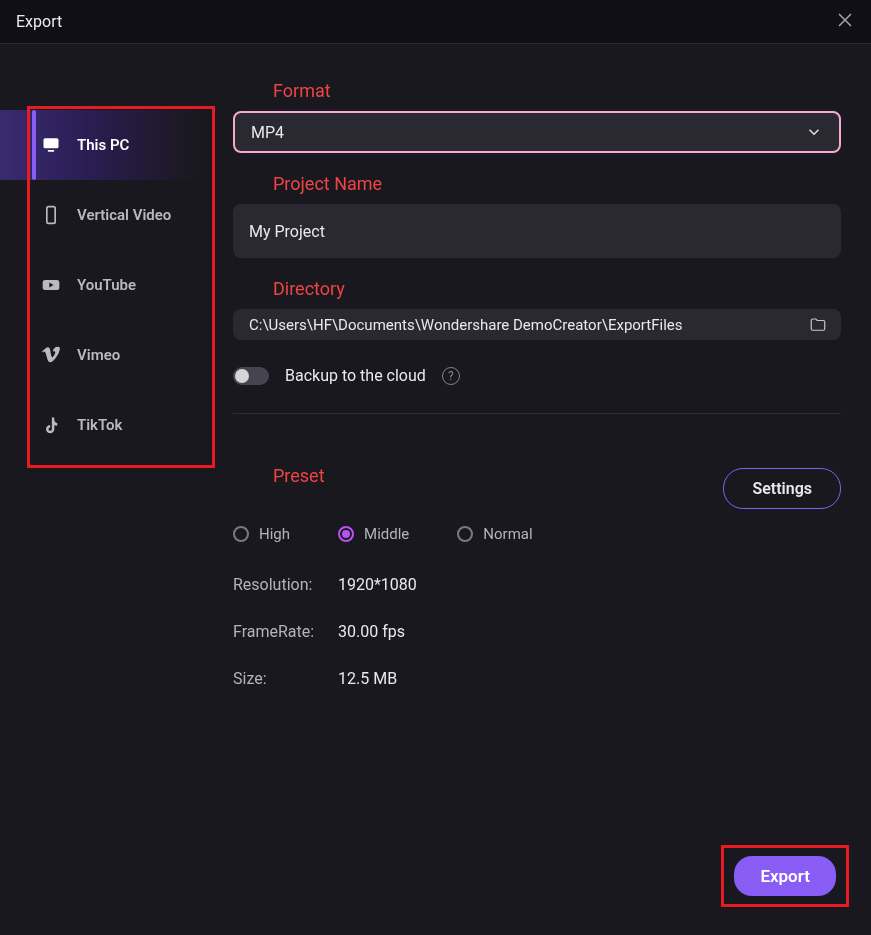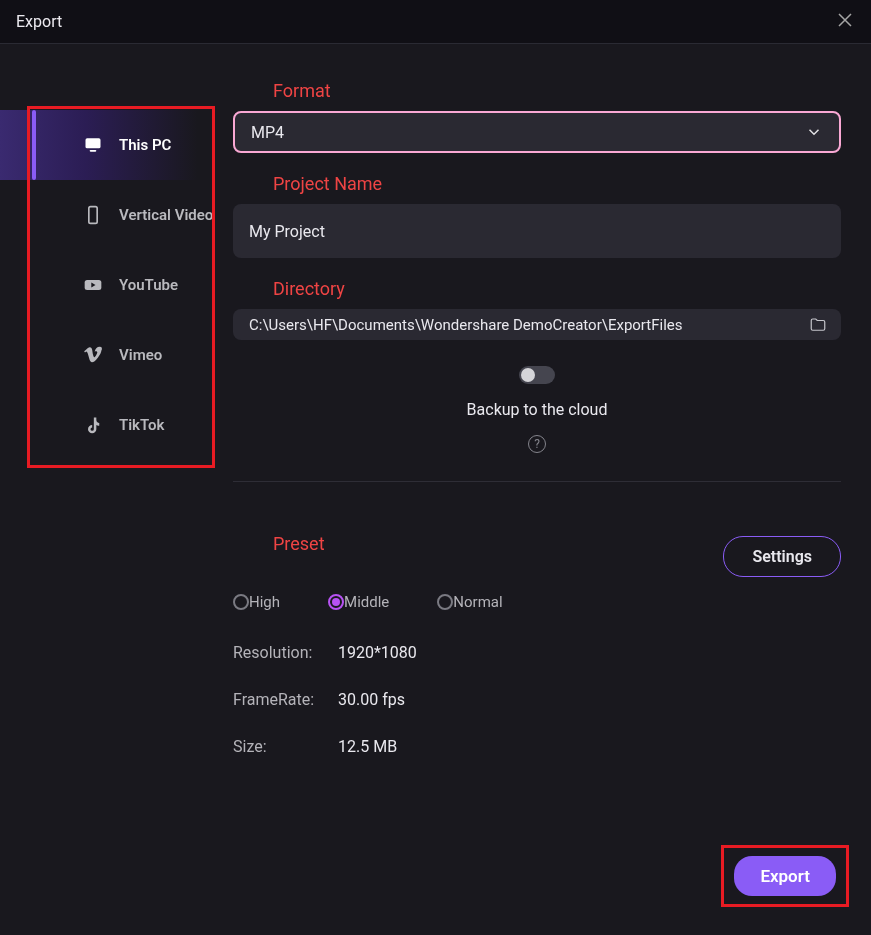--- a/index.html
+++ b/index.html
@@ -56,21 +56,21 @@
     width: 188px;
     height: 362px;
     border: 3px solid #e81b23;
     pointer-events: none;
     z-index: 2;
   }
   .sidebar-item {
     height: 70px;
     display: flex;
     align-items: center;
-    padding-left: 83px;
+    padding-left: 41px;
     cursor: pointer;
     color: #b9b9be;
     font-size: 15px;
     font-weight: 600;
     gap: 16px;
     position: relative;
   }
   .sidebar-item.active {
     background: linear-gradient(90deg, #3a2a70 0%, #2b1d54 40%, #19181e 92%);
     color: #ffffff;
@@ -160,21 +160,20 @@
     outline: none;
   }
   .folder-icon { width:18px; height:18px; cursor:pointer; }
   .folder-icon svg { width:18px; height:18px; fill:none; stroke:#c5c5cb; stroke-width:1.6; }
   
   .backup-row {
     display: flex;
     align-items: center;
     gap: 16px;
     margin-bottom: 28px;
-    flex-direction: column;
   }
   .toggle {
     width: 36px;
     height: 18px;
     background: #45454f;
     border-radius: 10px;
     position: relative;
     cursor: pointer;
   }
   .toggle-knob {
@@ -220,20 +219,21 @@
   }
   
   .radio-row {
     display: flex;
     gap: 48px;
     margin-bottom: 32px;
   }
   .radio-item {
     display: flex;
     align-items: center;
+    gap: 10px;
     cursor: pointer;
     color: #b4b3b9;
     font-size: 15px;
   }
   .radio-circle {
     width: 16px;
     height: 16px;
     border: 2px solid #7a7a82;
     border-radius: 50%;
     display: flex;

